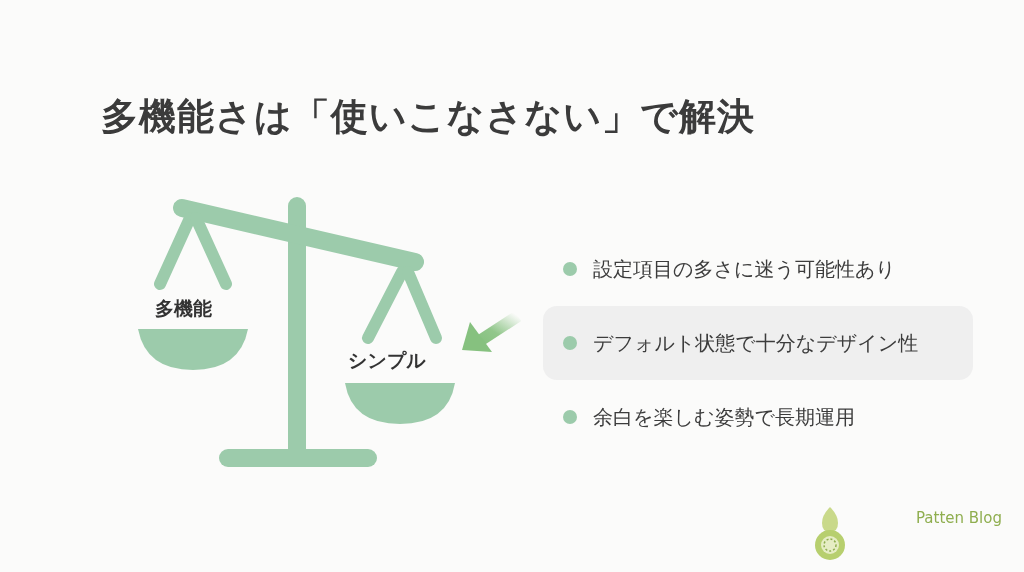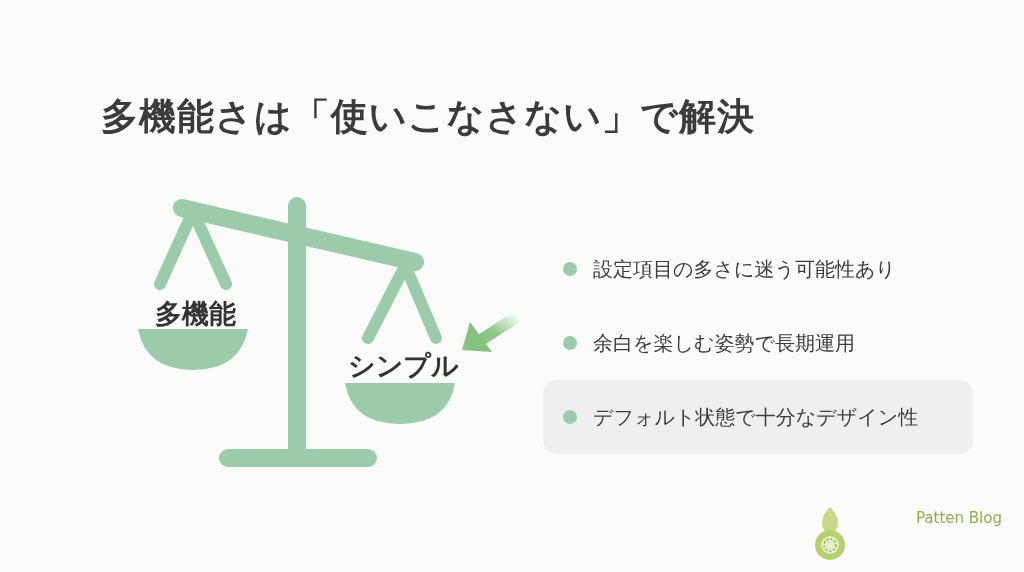--- a/index.html
+++ b/index.html
@@ -10,21 +10,21 @@
     color: #3a3a3a;
     position: relative;
   }
   .title {
     position: absolute; left: 0; top: 92px; width: 856px;
     text-align: center; font-size: 37px; font-weight: bold;
     color: #3b3b3b; letter-spacing: 1px;
   }
   .scale-svg { position: absolute; left: 0; top: 0; }
   .pan-label {
-    position: absolute; font-size: 27px; font-weight: bold; color: #333;
+    position: absolute; font-size: 19px; font-weight: bold; color: #333;
   }
   .pan-left-label { left: 155px; top: 296px; }
   .pan-right-label { left: 348px; top: 348px; }
   .points {
     position: absolute; left: 543px; top: 232px; width: 430px;
   }
   .point {
     display: flex; align-items: center;
     height: 74px; padding-left: 20px; box-sizing: border-box;
     border-radius: 14px; font-size: 20px; color: #3c3c3c;
@@ -83,27 +83,27 @@
 </svg>
 
 <div class="pan-label pan-left-label">多機能</div>
 <div class="pan-label pan-right-label">シンプル</div>
 
 <div class="points">
   <div class="point">
     <span class="dot"></span>
     <span>設定項目の多さに迷う可能性あり</span>
   </div>
+  <div class="point highlight">
+    <span class="dot"></span>
+    <span>デフォルト状態で十分なデザイン性</span>
+  </div>
   <div class="point">
     <span class="dot"></span>
     <span>余白を楽しむ姿勢で長期運用</span>
-  </div>
-  <div class="point highlight">
-    <span class="dot"></span>
-    <span>デフォルト状態で十分なデザイン性</span>
   </div>
 </div>
 
 <div class="logo">
   <svg width="44" height="58" viewBox="0 0 44 58">
     <path d="M22,2 Q30,10 30,18 Q30,27 22,27 Q14,27 14,18 Q14,10 22,2 Z" fill="#c9d98a"></path>
     <circle cx="22" cy="40" r="15" fill="#b7cf6e"></circle>
     <circle cx="22" cy="40" r="9" fill="#e6edc4"></circle>
     <circle cx="22" cy="40" r="6" fill="none" stroke="#8fae4f" stroke-width="1.5" stroke-dasharray="2 2"></circle>
   </svg>

